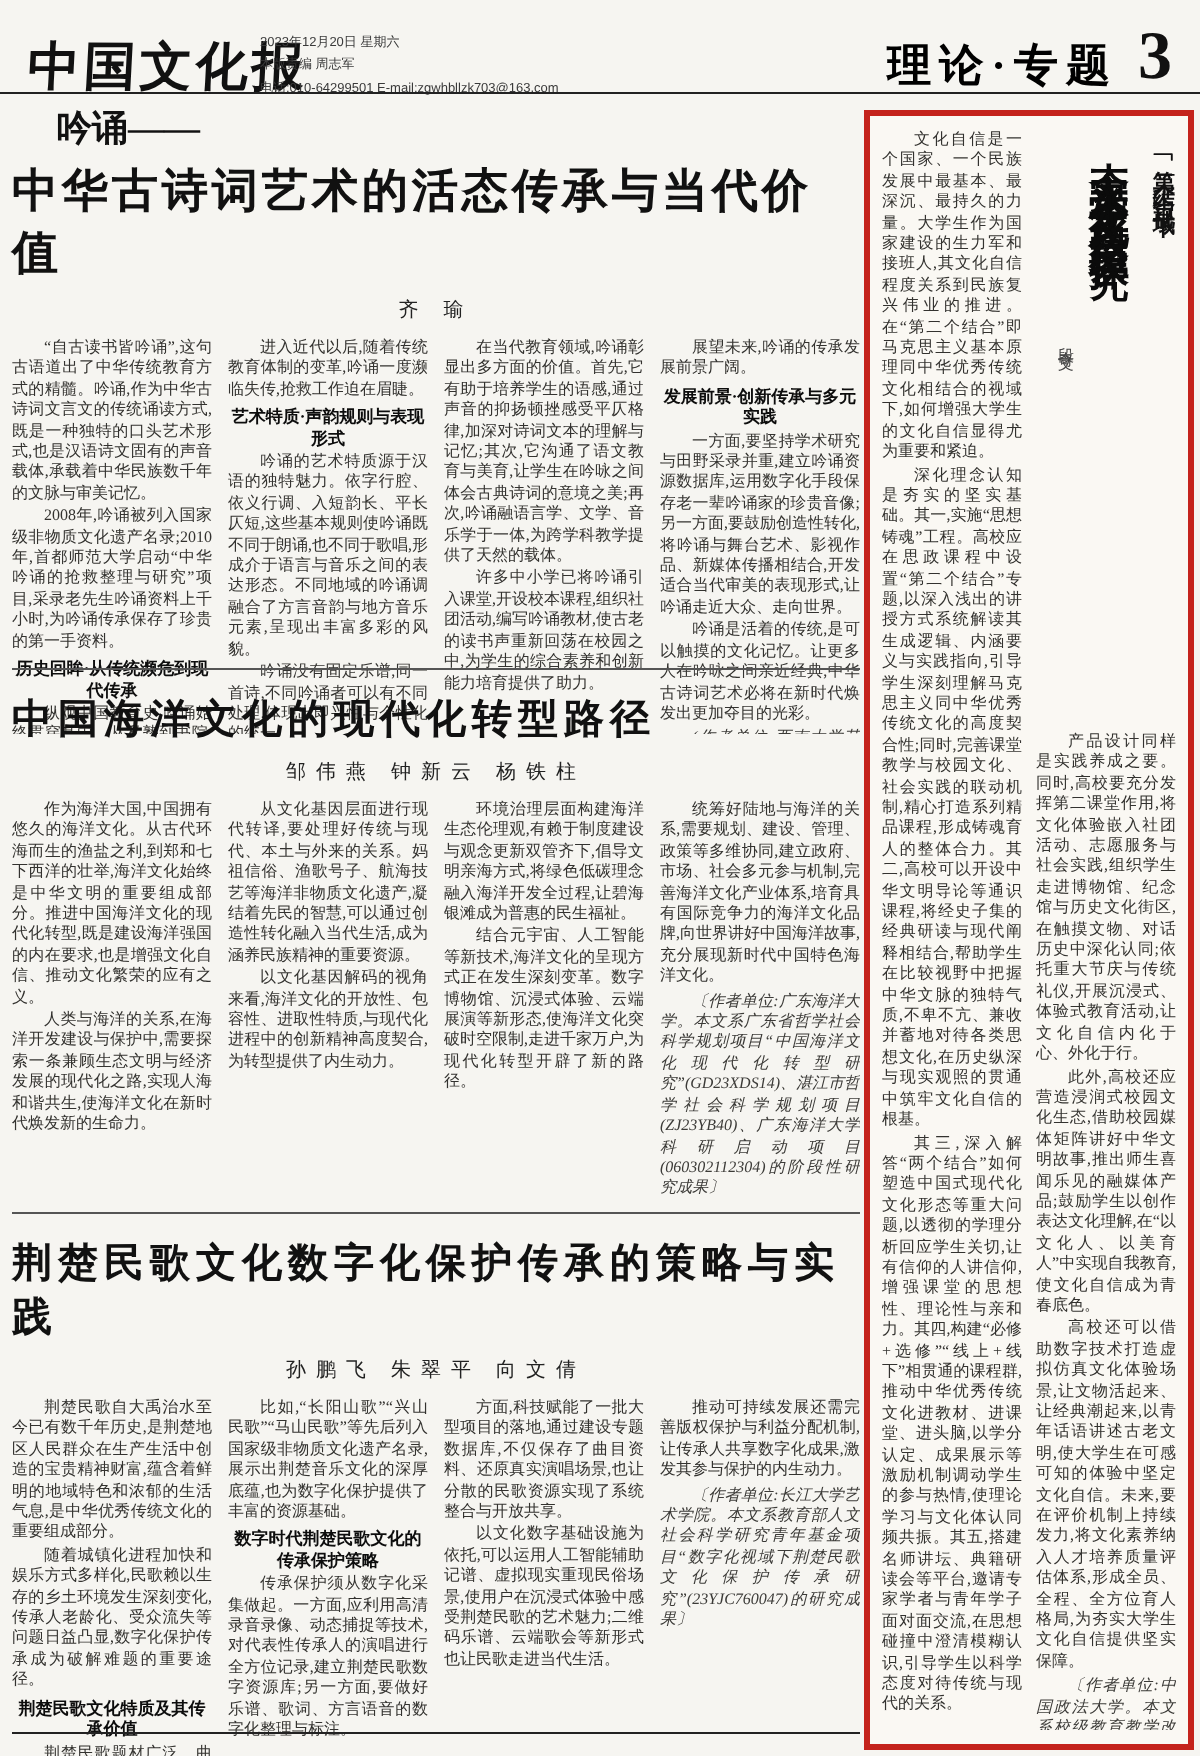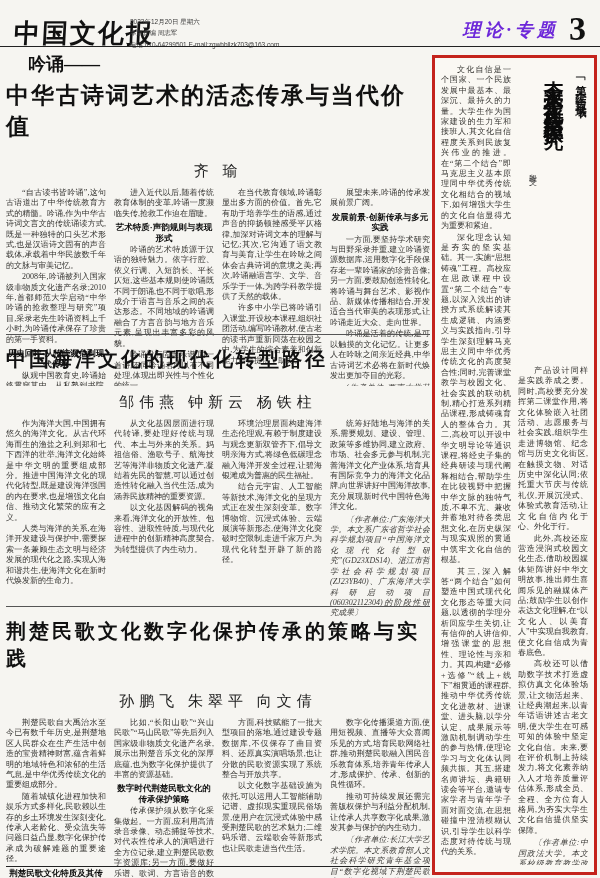--- a/index.html
+++ b/index.html
@@ -5,36 +5,36 @@
   :root { --accent:#c4231c; --ink:#2e2d2b; }
   html,body{margin:0;padding:0;background:#cfcfcc;}
   .page{width:600px;height:878px;background:#f6f5f1;position:relative;overflow:hidden;
         font-family:"Liberation Serif","DejaVu Serif",serif;color:var(--ink);margin:0 auto;}
   
   .logo{position:absolute;left:14px;top:16px;font-size:26px;font-weight:900;letter-spacing:2px;
         transform:skewX(-3deg);color:#111;}
   .mast-info{position:absolute;left:130px;top:16px;font-size:6.5px;line-height:1.75;color:#3a3a3a;
         font-family:"Liberation Sans","DejaVu Sans",sans-serif;}
   .section-wrap{position:absolute;right:14px;top:10px;display:flex;align-items:flex-start;}
-  .section{font-size:18px;font-weight:800;letter-spacing:4px;color:#6d28d9;margin-top:8px;font-style:italic;}
+  .section{font-size:22px;font-weight:800;letter-spacing:4px;color:#000000;margin-top:8px;}
   .pagenum{font-size:34px;font-weight:800;margin-left:10px;color:#111;}
   .rule{position:absolute;border-top:1.5px solid #222;}
   .rule-header{left:0;right:0;top:46px;}
   .rule-a{left:6px;width:424px;top:334px;border-top-color:#555;}
   .rule-b{left:6px;width:424px;top:606px;border-top-color:#555;}
   .rule-c{left:6px;width:424px;top:866px;}
   
   .article{position:absolute;left:6px;width:424px;}
   .art1{top:52px;height:278px;}
   .art2{top:340px;height:262px;}
   .art3{top:612px;height:250px;}
   .kicker{font-size:18px;font-weight:800;margin-left:22px;color:#111;}
   .title-lg{font-size:23px;font-weight:800;text-align:left;letter-spacing:2px;margin:4px 0 0;color:#111;}
   .title-md{font-size:20px;font-weight:800;text-align:left;letter-spacing:3px;margin:6px 0 0;color:#111;}
-  .byline{text-align:center;font-size:15px;letter-spacing:5px;margin-top:20px;color:#222;}
+  .byline{text-align:center;font-size:10px;letter-spacing:5px;margin-top:6px;color:#222;}
   .cols{display:flex;gap:8px;margin-top:7px;overflow:hidden;}
   .art1 .cols{height:198px;}
   .art2 .cols{height:203px;}
   .art3 .cols{height:192px;}
   .col{flex:1;overflow:hidden;font-size:8px;line-height:10.4px;text-align:justify;color:#33322f;}
   .para{text-indent:2em;margin:0 0 1px;}
   .subhead{font-weight:700;text-align:center;font-size:8.5px;margin:3px 0 2px;color:#0d0d0d;text-indent:0;}
   .note{font-style:italic;margin-top:2px;color:#3c3b38;}
   
   .feature{position:absolute;left:432px;top:55px;width:165px;height:820px;box-sizing:border-box;
@@ -133,21 +133,20 @@
       <div class="col">
           <div class="para">比如,“长阳山歌”“兴山民歌”“马山民歌”等先后列入国家级非物质文化遗产名录,展示出荆楚音乐文化的深厚底蕴,也为数字化保护提供了丰富的资源基础。</div>
           <div class="subhead">数字时代荆楚民歌文化的传承保护策略</div>
           <div class="para">传承保护须从数字化采集做起。一方面,应利用高清录音录像、动态捕捉等技术,对代表性传承人的演唱进行全方位记录,建立荆楚民歌数字资源库;另一方面,要做好乐谱、歌词、方言语音的数字化整理与标注。</div>
         </div>
       <div class="col">
           <div class="para">方面,科技赋能了一批大型项目的落地,通过建设专题数据库,不仅保存了曲目资料、还原真实演唱场景,也让分散的民歌资源实现了系统整合与开放共享。</div>
           <div class="para">以文化数字基础设施为依托,可以运用人工智能辅助记谱、虚拟现实重现民俗场景,使用户在沉浸式体验中感受荆楚民歌的艺术魅力;二维码乐谱、云端歌会等新形式也让民歌走进当代生活。</div>
         </div>
       <div class="col">
-          <div class="para">数字化传播渠道方面,使用短视频、直播等大众喜闻乐见的方式,培育民歌网络社群,推动荆楚民歌融入国民音乐教育体系,培养青年传承人才,形成保护、传承、创新的良性循环。</div>
           <div class="para">推动可持续发展还需完善版权保护与利益分配机制,让传承人共享数字化成果,激发其参与保护的内生动力。</div>
           <div class="note para">〔作者单位:长江大学艺术学院。本文系教育部人文社会科学研究青年基金项目“数字化视域下荆楚民歌文化保护传承研究”(23YJC760047)的研究成果〕</div>
         </div>
     </div>
   </section>
   <div class="rule rule-c"></div>
 
   <aside class="feature">
     <div class="fcol">
         <div class="para">文化自信是一个国家、一个民族发展中最基本、最深沉、最持久的力量。大学生作为国家建设的生力军和接班人,其文化自信程度关系到民族复兴伟业的推进。在“第二个结合”即马克思主义基本原理同中华优秀传统文化相结合的视域下,如何增强大学生的文化自信显得尤为重要和紧迫。</div>

